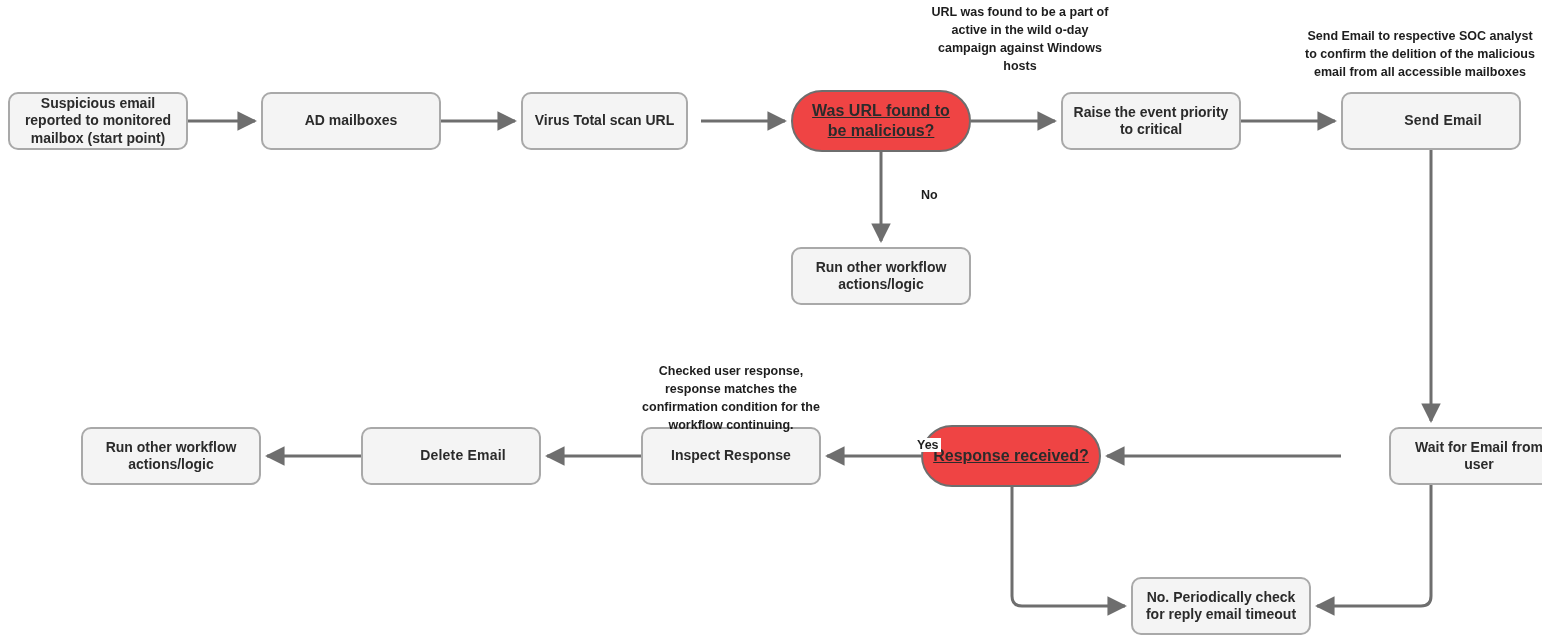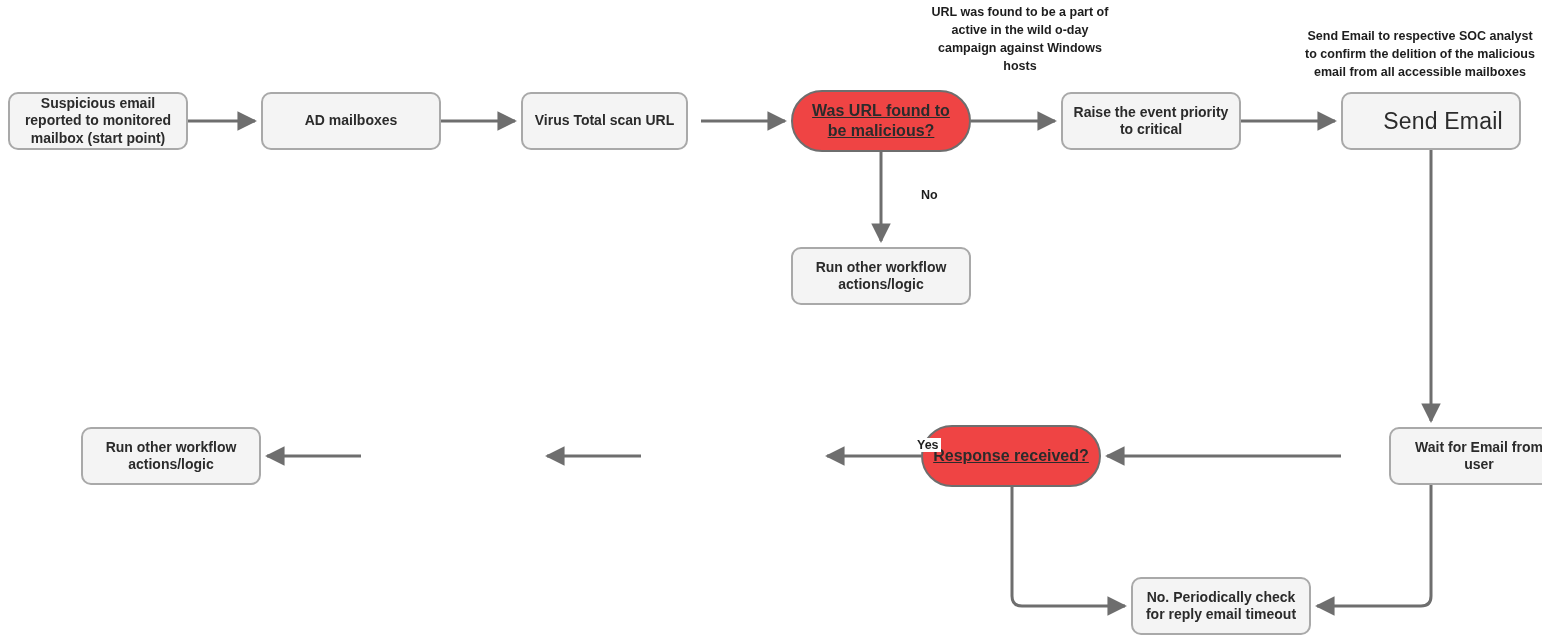--- a/index.html
+++ b/index.html
@@ -47,22 +47,22 @@
     background: #ef4444;
     border: 2px solid #6e6e6e;
     border-radius: 34px;
     color: #2b2b2b;
     font-size: 16px;
     font-weight: bold;
     line-height: 1.25;
     text-decoration: underline;
   }
   .node-emphasis {
-    font-size: 23px;
-    font-weight: normal;
+    font-size: 14px;
+    font-weight: bold;
     letter-spacing: 0.2px;
     padding-left: 32px;
   }
   .annotation {
     position: absolute;
     text-align: center;
     color: #1d1d1d;
     font-size: 12.5px;
     font-weight: bold;
     line-height: 1.45;
@@ -136,32 +136,39 @@
   </div>
 
   <div class="node node-process" style="left:1341px; top:427px; width:180px; height:58px;margin-left:48px;">
     <span>Wait for Email from user</span>
   </div>
 
   <div class="node node-decision" style="left:921px; top:425px; width:180px; height:62px;">
     <span>Response received?</span>
   </div>
 
+  <div class="node node-process" style="left:641px; top:427px; width:180px; height:58px;">
+    <span>Inspect Response</span>
+  </div>
 
+  <div class="node node-process node-emphasis" style="left:361px; top:427px; width:180px; height:58px;">
+    <span>Delete Email</span>
+  </div>
 
   <div class="node node-process" style="left:81px; top:427px; width:180px; height:58px;">
     <span>Run other workflow actions/logic</span>
   </div>
 
   <div class="node node-process" style="left:1131px; top:577px; width:180px; height:58px;">
     <span>No. Periodically check for reply email timeout</span>
   </div>
 
   <div class="annotation" style="left:930px; top:3px; width:180px;">URL was found to be a part of active in the wild o-day campaign against Windows hosts</div>
 
   <div class="annotation" style="left:1300px; top:27px; width:240px;">Send Email to respective SOC analyst to confirm the delition of the malicious email from all accessible mailboxes</div>
 
+  <div class="annotation" style="left:631px; top:362px; width:200px;">Checked user response, response matches the confirmation condition for the workflow continuing.</div>
 
   <div class="edge-label" style="left:886px; top:188px;">No</div>
 
   <div class="edge-label" style="left:882px; top:438px;">Yes</div>
 
 </div>
 
 </body></html>

